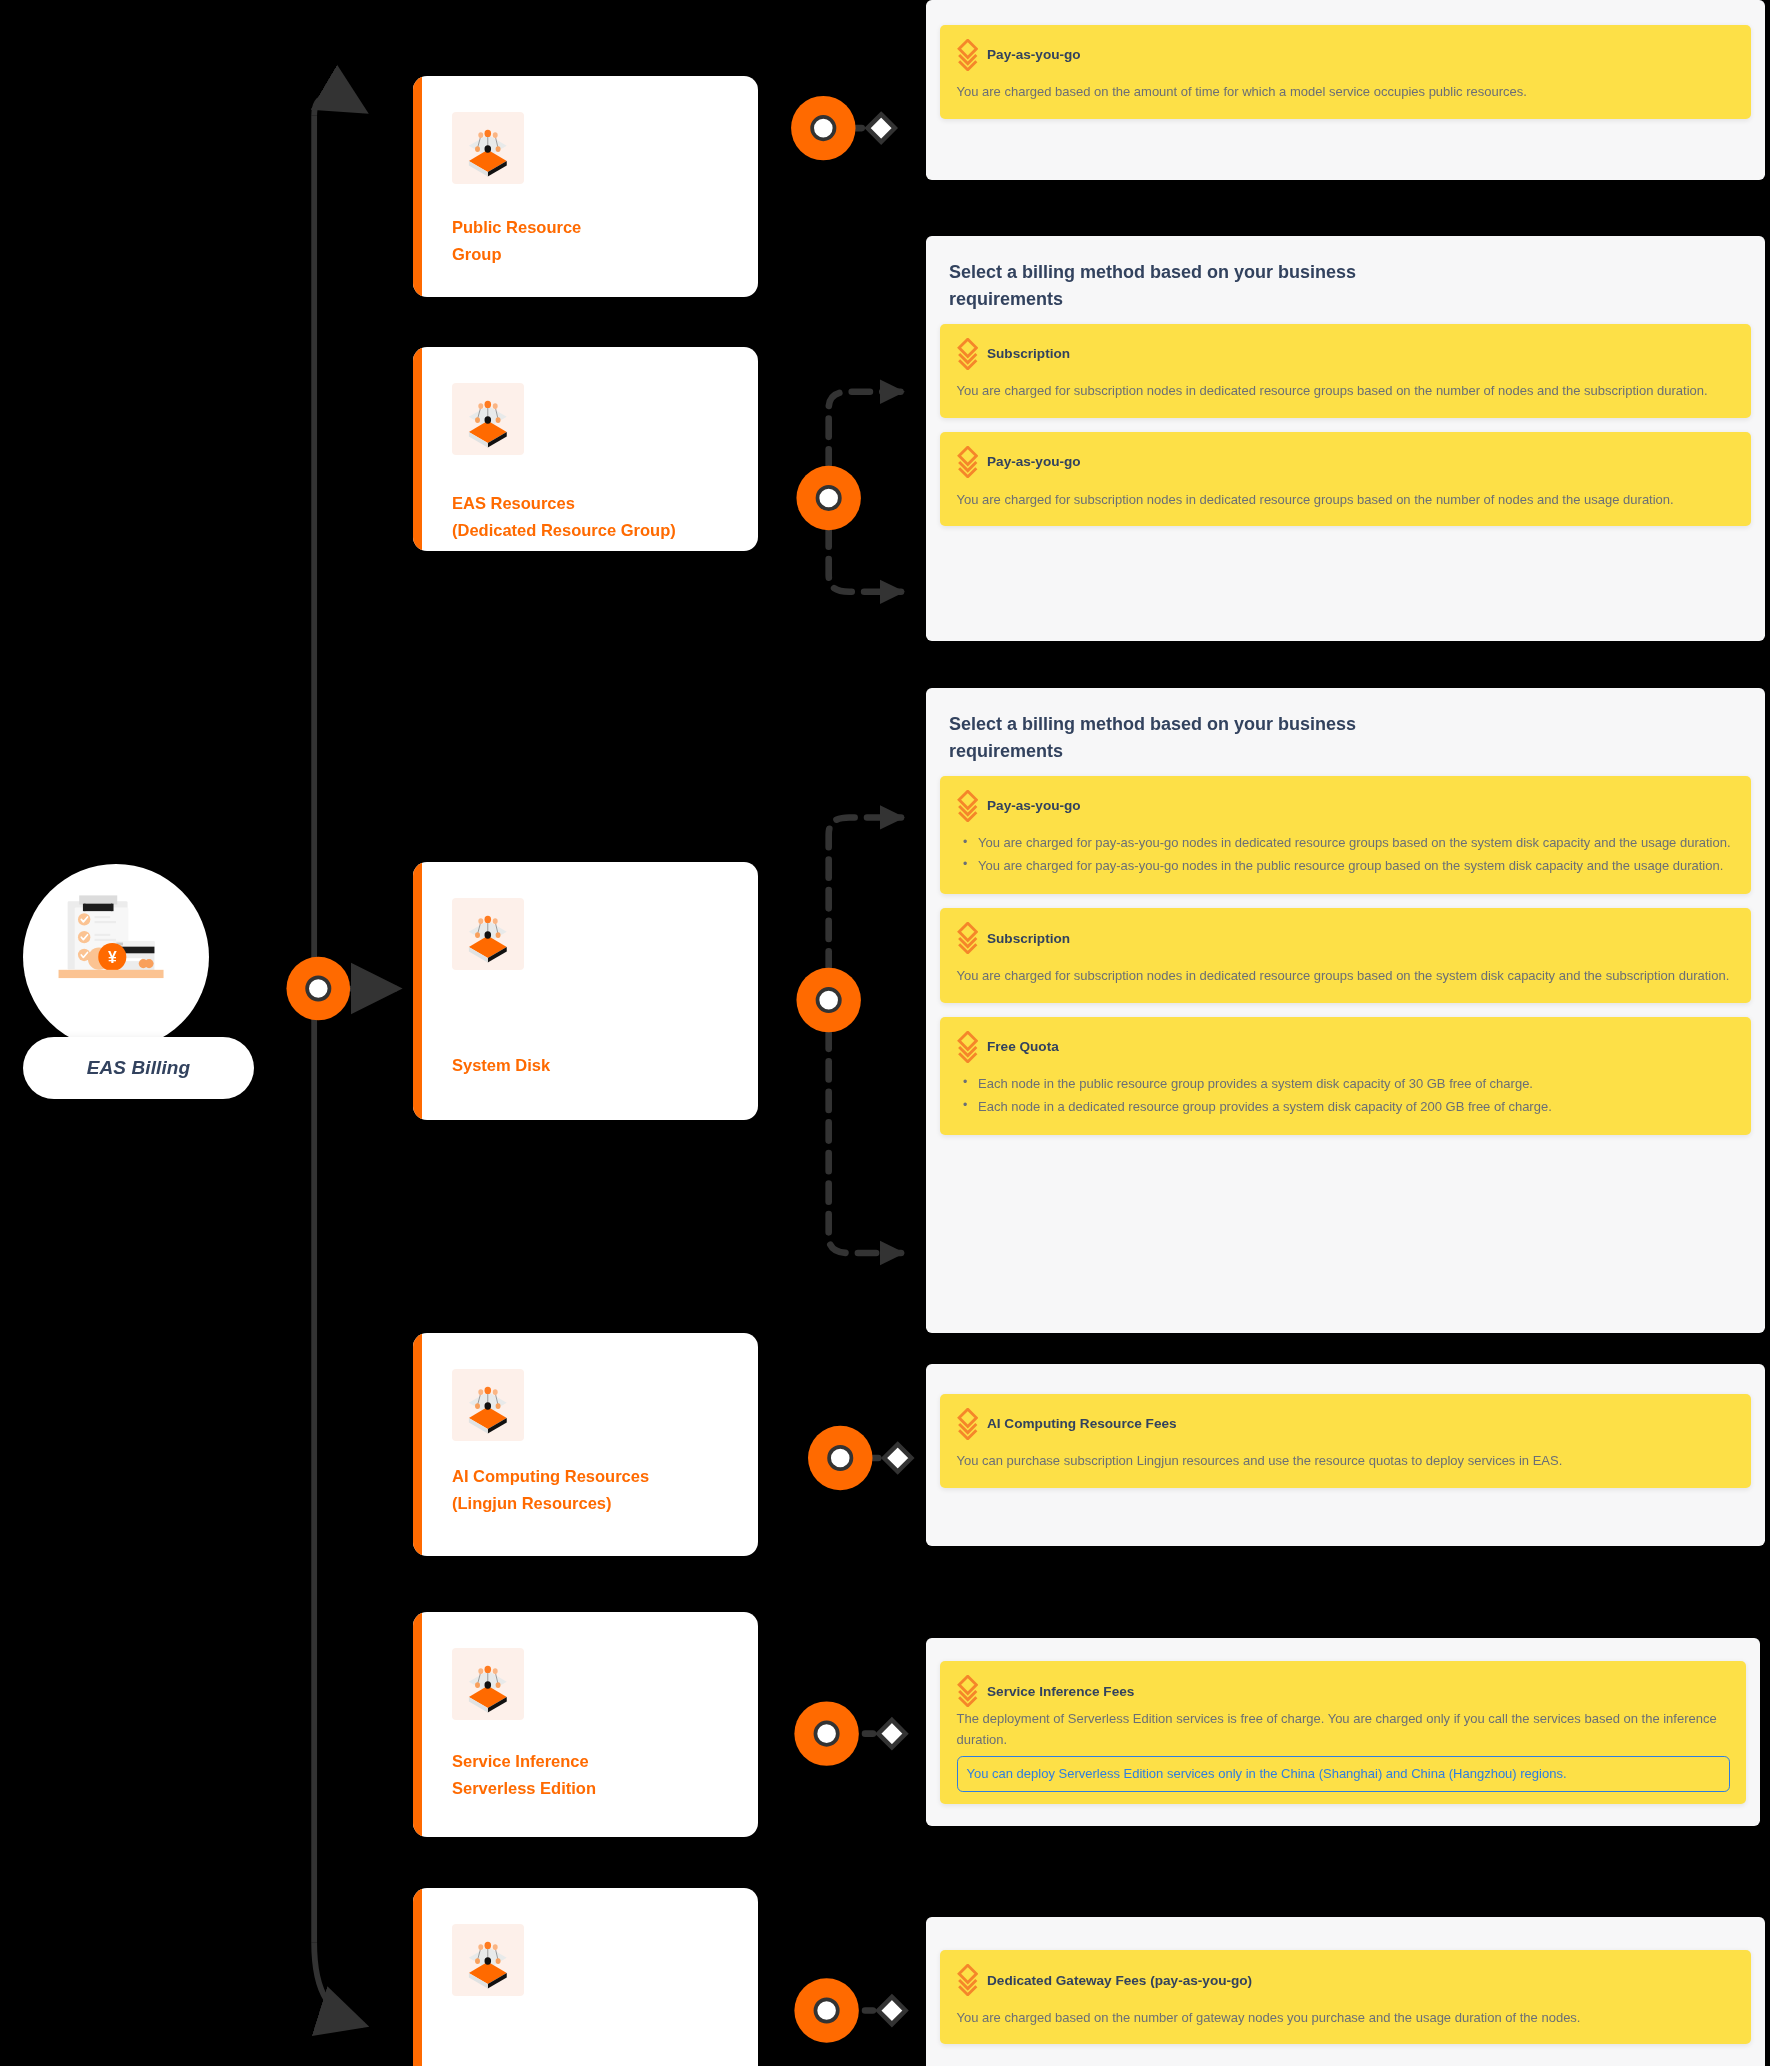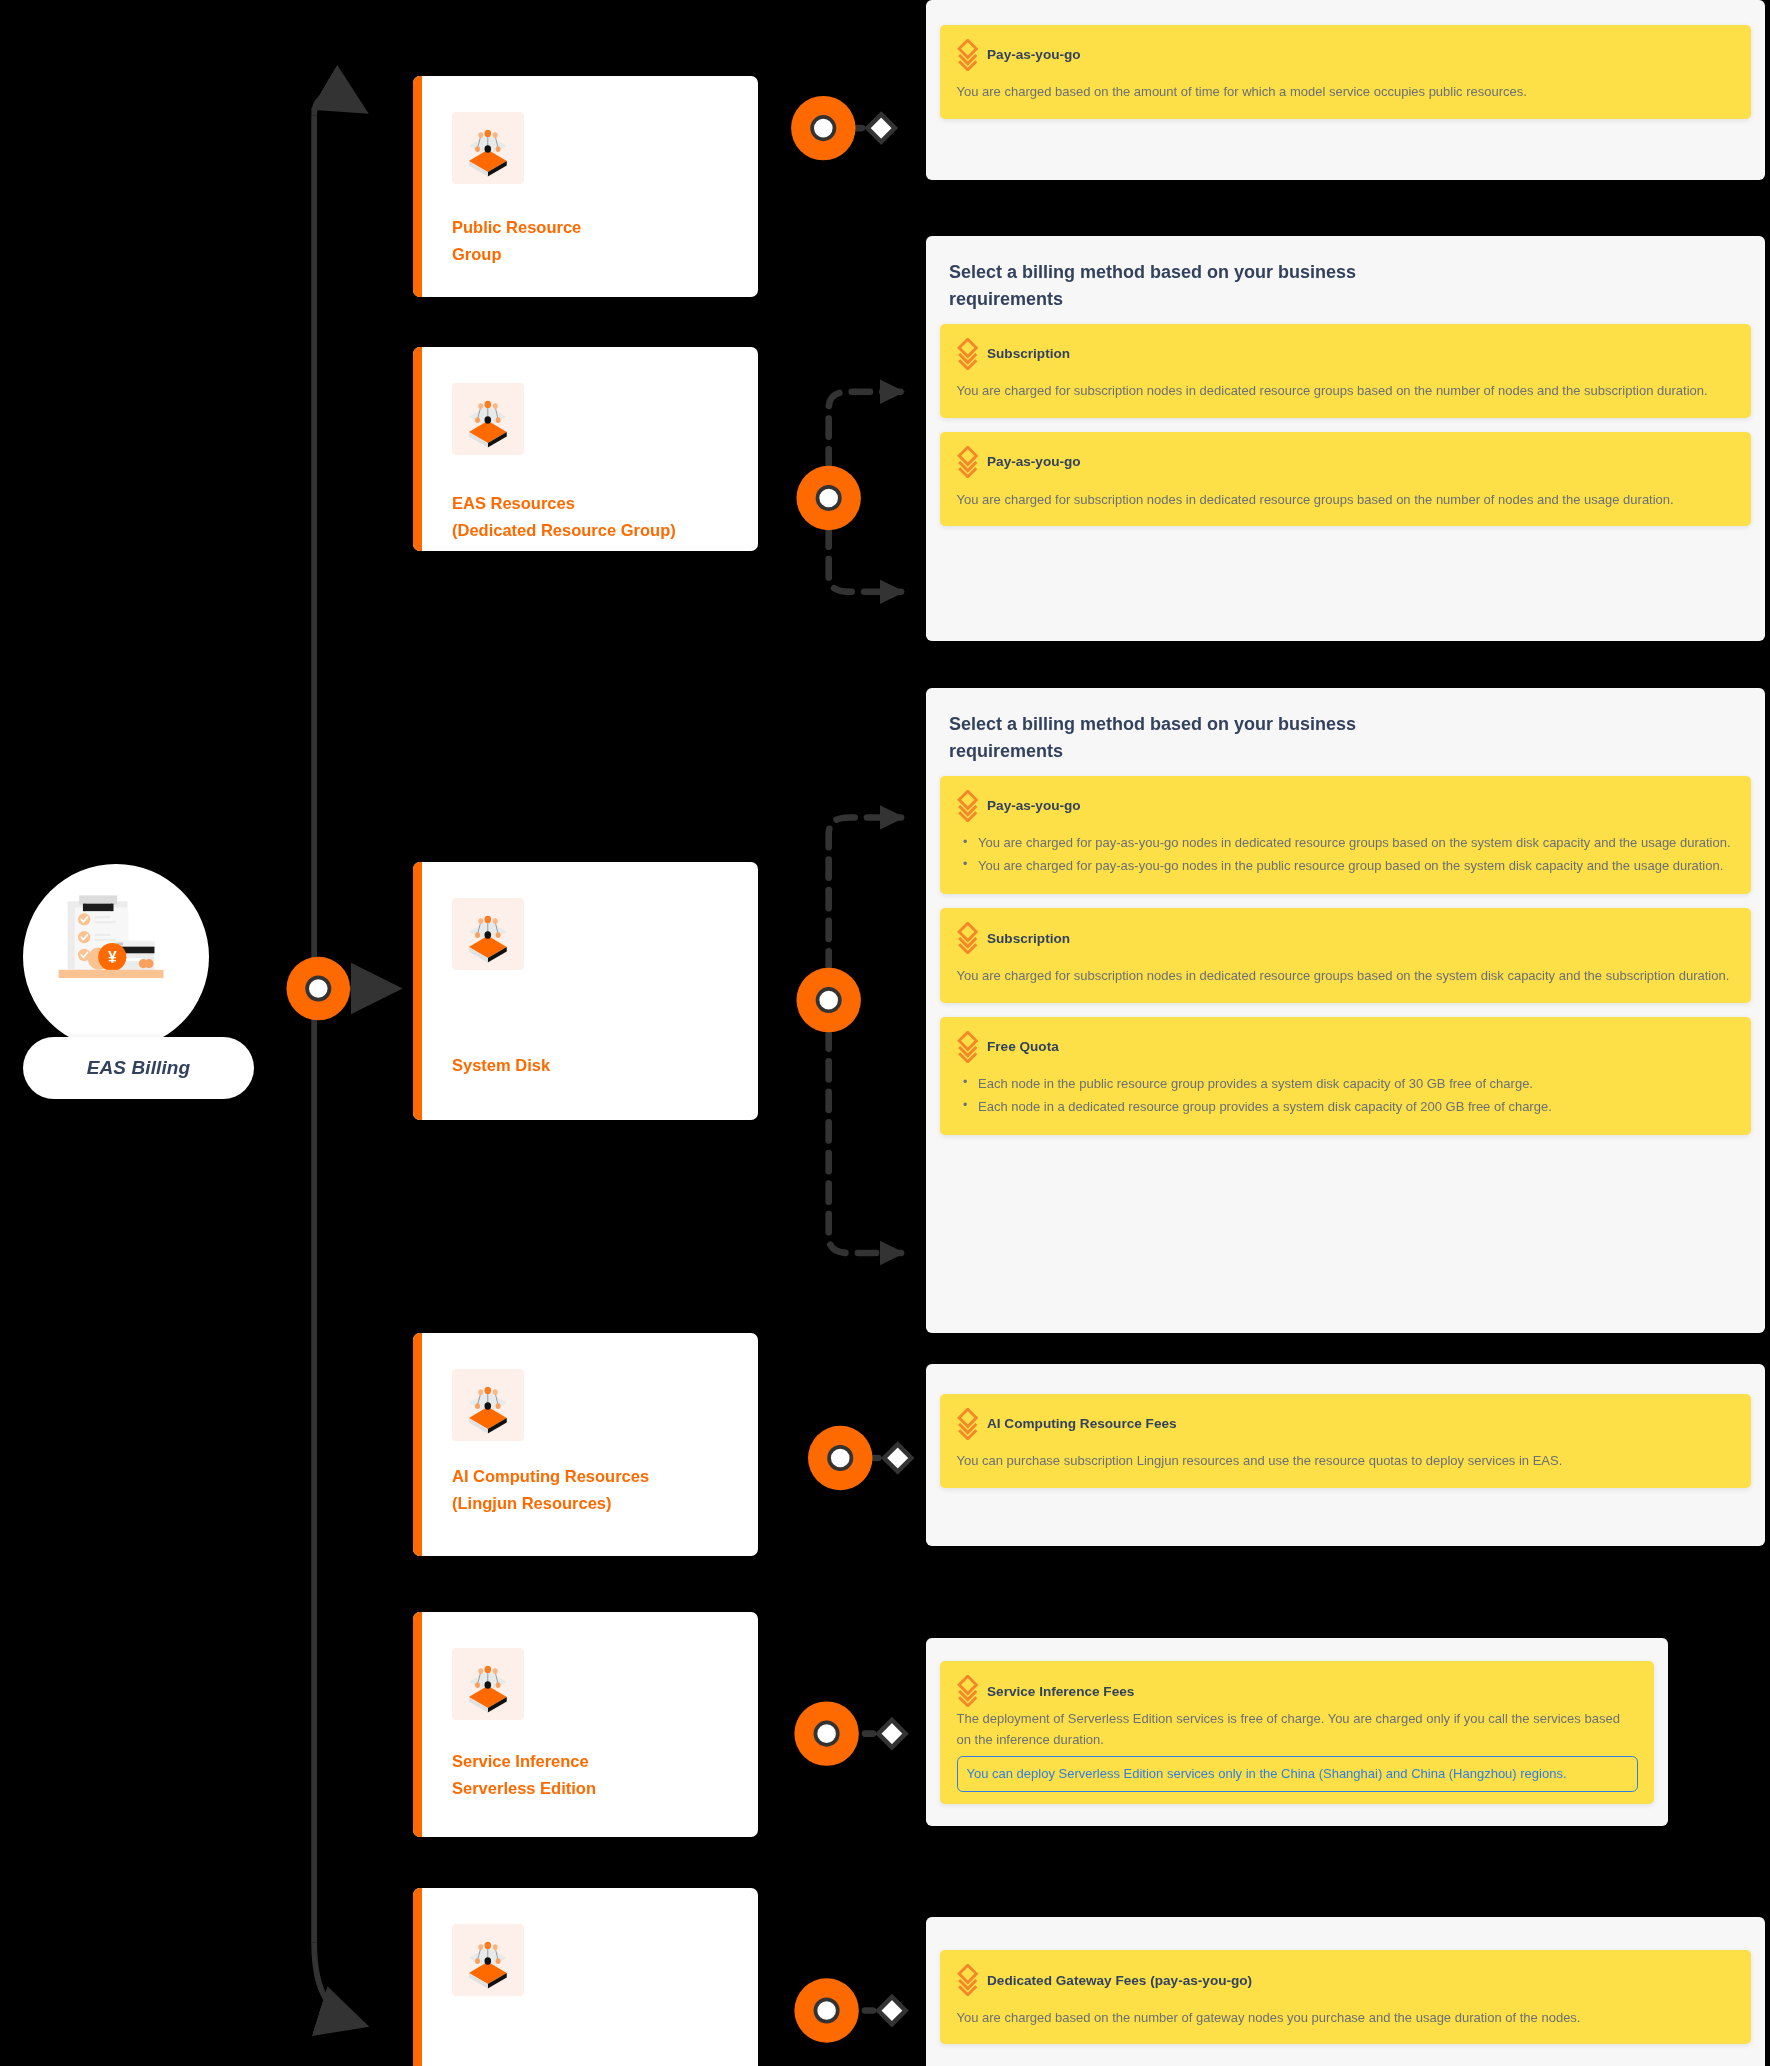--- a/index.html
+++ b/index.html
@@ -29,21 +29,21 @@
     box-shadow: 0 4.1px 10.7px rgba(0,0,0,0.16);
   }
   .root-pill .txt {
     font-size: 19px; font-weight: bold; color: #32425e; letter-spacing: 0.1px; font-style: italic;
   }
 
   
   .node {
     position: absolute;
     background: #ffffff;
-    border-radius: 7px;
+    border-radius: 14px;
     box-shadow: 0 3.3px 10.7px rgba(0,0,0,.14);
     overflow: hidden;
   }
   .node .accent {
     position: absolute; left: 0; top: 0; bottom: 0; width: 9px;
     background: #ff6a00; border-radius: 5.8px 0 0 5.8px;
   }
   .node .nicon {
     position: absolute; left: 39px; top: 36px;
     width: 72px; height: 72px;
@@ -449,21 +449,21 @@
           <path d="M26 3 L47 24 L26 45 L5 24 Z" fill="none" stroke="#f5862a" stroke-width="7"></path>
           <path d="M5 39 L26 60 L47 39" fill="none" stroke="#f5862a" stroke-width="7"></path>
           <path d="M5 54 L26 75 L47 54" fill="none" stroke="#f5862a" stroke-width="7"></path>
         </svg>
         <span class="card-title">AI Computing Resource Fees</span>
       </div>
       <div class="card-body">You can purchase subscription Lingjun resources and use the resource quotas to deploy services in EAS.</div>
     </div>
   </div>
 
-  <div class="panel" style="left:926px; top:1638px; width:742px; height:188px;">
+  <div class="panel" style="left:926px; top:1638px; width:834px; height:188px;">
     <div class="card" style="margin-top:9px; padding-bottom:11.6px;">
       <div class="card-head" style="margin-bottom:3.3px;">
         <svg width="21.5" height="32" viewBox="0 0 52 78">
           <path d="M26 3 L47 24 L26 45 L5 24 Z" fill="none" stroke="#f5862a" stroke-width="7"></path>
           <path d="M5 39 L26 60 L47 39" fill="none" stroke="#f5862a" stroke-width="7"></path>
           <path d="M5 54 L26 75 L47 54" fill="none" stroke="#f5862a" stroke-width="7"></path>
         </svg>
         <span class="card-title">Service Inference Fees</span>
       </div>
       <div class="card-body tight">The deployment of Serverless Edition services is free of charge. You are charged only if you call the services based on the inference duration.</div>

